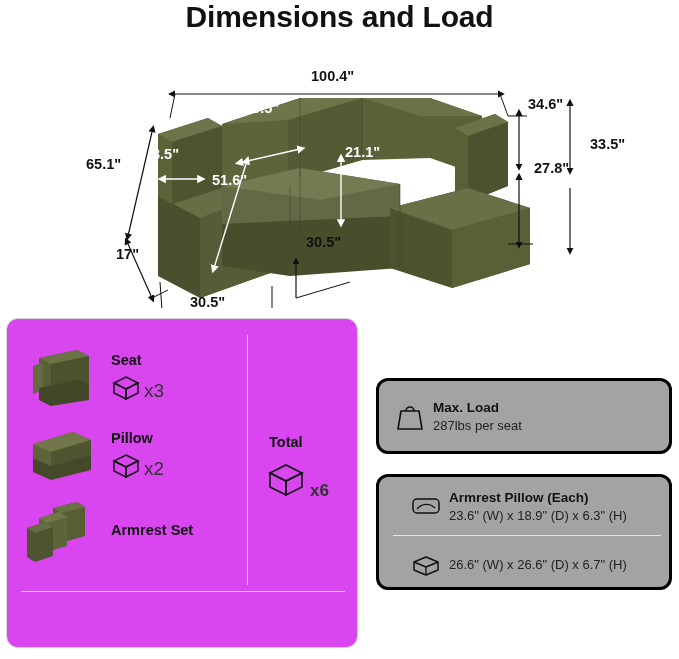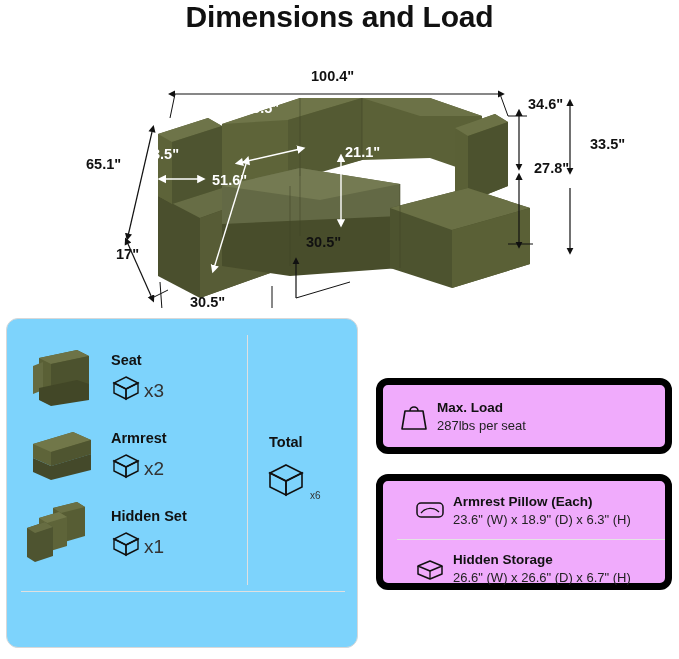--- a/index.html
+++ b/index.html
@@ -53,21 +53,21 @@
   
   .parts-card {
     position: absolute;
     left: 6px;
     top: 318px;
     width: 352px;
     height: 330px;
     border: 1px solid #d8d8d8;
     border-radius: 12px;
     box-sizing: border-box;
-    background: #7dd3fc;
+    background: #d946ef;
   }
   .parts-divider {
     position: absolute;
     left: 240px;
     top: 16px;
     width: 1px;
     height: 250px;
     background: #e0e0e0;
   }
   .parts-hr {
@@ -121,24 +121,24 @@
   .total-label {
     font-size: 14.5px;
     font-weight: bold;
     color: #111;
     margin-bottom: 11px;
     margin-left: 4px;
   }
   
   .info-card {
     position: absolute;
-    border: 7px solid #000000;
+    border: 3px solid #000000;
     border-radius: 12px;
     box-sizing: border-box;
-    background: #f0abfc;
+    background: #a3a3a3;
   }
   .card-load {
     left: 376px;
     top: 378px;
     width: 296px;
     height: 76px;
   }
   .card-specs {
     left: 376px;
     top: 474px;
@@ -367,21 +367,21 @@
     <div class="part-row" style="top:100px;">
       <div class="part-thumb">
         <svg width="84" height="66" viewBox="0 0 84 66">
           <polygon points="14,22 54,10 72,18 72,32 32,44 14,36" fill="#5e6439"></polygon>
           <polygon points="14,22 54,10 72,18 32,30" fill="#717749"></polygon>
           <polygon points="32,30 72,18 72,32 32,44" fill="#4f5530"></polygon>
           <polygon points="14,36 32,44 72,32 72,48 32,58 14,50" fill="#44492a"></polygon>
         </svg>
       </div>
       <div class="part-text">
-        <div class="part-name">Armrest</div>
+        <div class="part-name">Pillow</div>
         <div class="box-qty">
           <svg width="30" height="28" viewBox="0 0 30 28">
             <polygon points="15,3 27,9 15,15 3,9" fill="none" stroke="#111" stroke-width="1.4"></polygon>
             <polygon points="3,9 15,15 15,25 3,19" fill="none" stroke="#111" stroke-width="1.4"></polygon>
             <polygon points="27,9 15,15 15,25 27,19" fill="none" stroke="#111" stroke-width="1.4"></polygon>
           </svg>
           <span class="qty-text">x2</span>
         </div>
       </div>
     </div>
@@ -391,41 +391,33 @@
         <svg width="84" height="66" viewBox="0 0 84 66">
           <polygon points="34,8 58,2 66,7 66,36 42,43 34,38" fill="#575d34"></polygon>
           <polygon points="34,8 58,2 66,7 42,13" fill="#6a7044"></polygon>
           <polygon points="20,18 40,12 48,17 48,46 28,52 20,47" fill="#5e6439"></polygon>
           <polygon points="20,18 40,12 48,17 28,23" fill="#717749"></polygon>
           <polygon points="8,28 26,22 34,27 34,56 16,62 8,57" fill="#4e5430"></polygon>
           <polygon points="8,28 26,22 34,27 16,33" fill="#676d42"></polygon>
         </svg>
       </div>
       <div class="part-text">
-        <div class="part-name">Hidden Set</div>
-        <div class="box-qty">
-          <svg width="30" height="28" viewBox="0 0 30 28">
-            <polygon points="15,3 27,9 15,15 3,9" fill="none" stroke="#111" stroke-width="1.4"></polygon>
-            <polygon points="3,9 15,15 15,25 3,19" fill="none" stroke="#111" stroke-width="1.4"></polygon>
-            <polygon points="27,9 15,15 15,25 27,19" fill="none" stroke="#111" stroke-width="1.4"></polygon>
-          </svg>
-          <span class="qty-text">x1</span>
-        </div>
+        <div class="part-name">Armrest Set</div>
       </div>
     </div>
 
     <div class="total-block">
       <div class="total-label">Total</div>
       <div class="box-qty">
         <svg width="42" height="40" viewBox="0 0 42 40">
           <polygon points="21,4 37,12 21,20 5,12" fill="none" stroke="#111" stroke-width="1.6"></polygon>
           <polygon points="5,12 21,20 21,34 5,26" fill="none" stroke="#111" stroke-width="1.6"></polygon>
           <polygon points="37,12 21,20 21,34 37,26" fill="none" stroke="#111" stroke-width="1.6"></polygon>
         </svg>
-        <span class="qty-text" style="font-size:10px; font-weight:normal;">x6</span>
+        <span class="qty-text" style="font-size:17px; font-weight:bold;">x6</span>
       </div>
     </div>
 
   </div>
 
   <div class="info-card card-load">
     <div class="load-inner">
       <div class="spec-icon">
         <svg width="30" height="32" viewBox="0 0 30 32">
           <path d="M6,11 L24,11 L27,29 L3,29 Z" fill="none" stroke="#111" stroke-width="1.6" stroke-linejoin="round"></path>
@@ -455,19 +447,18 @@
     <div class="spec-sep"></div>
     <div class="spec-row" style="top:58px;">
       <div class="spec-icon">
         <svg width="32" height="28" viewBox="0 0 32 28">
           <path d="M4,12 L16,7 L28,12 L16,17 Z" fill="none" stroke="#111" stroke-width="1.5" stroke-linejoin="round"></path>
           <path d="M4,12 L4,20 L16,25 L28,20 L28,12" fill="none" stroke="#111" stroke-width="1.5" stroke-linejoin="round"></path>
           <line x1="16" y1="17" x2="16" y2="25" stroke="#111" stroke-width="1.3"></line>
         </svg>
       </div>
       <div class="spec-text">
-        <div class="spec-title">Hidden Storage</div>
         <div class="spec-sub">26.6" (W) x 26.6" (D) x 6.7" (H)</div>
       </div>
     </div>
   </div>
 
 </div>
 
 </body></html>

